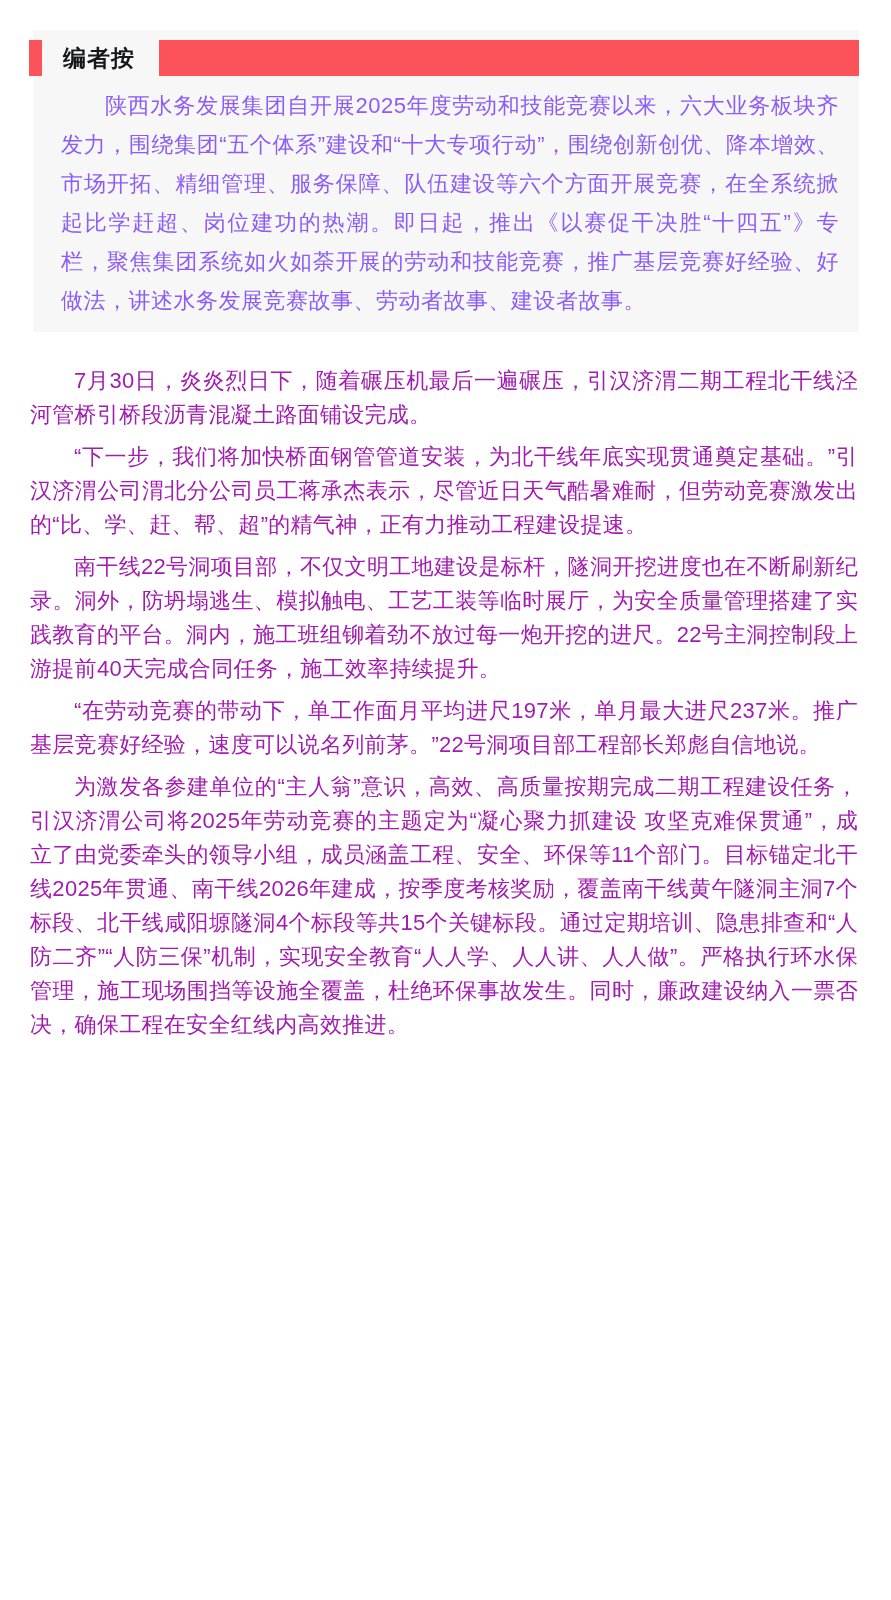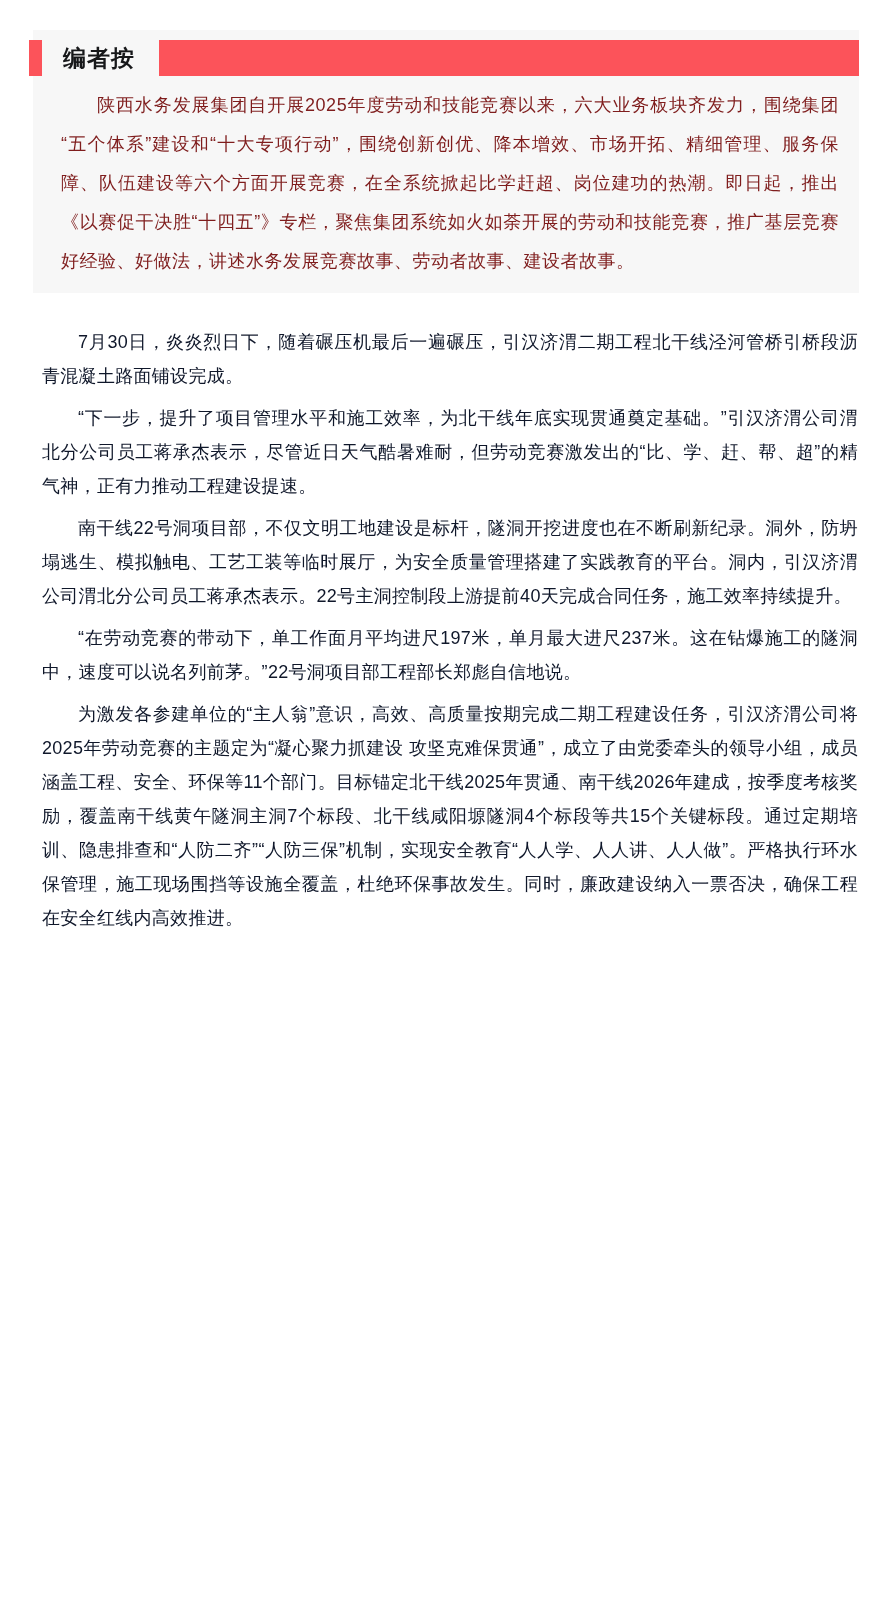--- a/index.html
+++ b/index.html
@@ -45,36 +45,36 @@
   }
   .red-fill-bar {
     height: 36px;
     background: #fc535a;
     flex: 1 1 auto;
     margin-left: 24px;
   }
   .note-text {
     margin: 10px 0 0 0;
     padding: 0 20px 0 28px;
-    font-size: 18px;
+    font-size: 22px;
     line-height: 39px;
-    color: #7f1d1d;
+    color: #8b5cf6;
     text-indent: 2em;
     text-align: justify;
     letter-spacing: 0.5px;
   }
   
   .article {
     margin: 32px 33px 0 30px;
   }
   .article .para {
-    margin: 0 0 8px 12px;
-    font-size: 18px;
+    margin: 0 0 8px 0;
+    font-size: 22px;
     line-height: 34px;
-    color: #0f172a;
+    color: #a21caf;
     text-indent: 2em;
     text-align: justify;
     letter-spacing: 0.3px;
   }
   .article .para:last-child {
     margin-bottom: 0;
   }
 </style>
 </head>
 <body>
@@ -85,19 +85,19 @@
     <div class="note-header">
       <span class="accent-bar"></span>
       <h2 class="note-label">编者按</h2>
       <span class="red-fill-bar"></span>
     </div>
     <p class="note-text">陕西水务发展集团自开展2025年度劳动和技能竞赛以来，六大业务板块齐发力，围绕集团“五个体系”建设和“十大专项行动”，围绕创新创优、降本增效、市场开拓、精细管理、服务保障、队伍建设等六个方面开展竞赛，在全系统掀起比学赶超、岗位建功的热潮。即日起，推出《以赛促干决胜“十四五”》专栏，聚焦集团系统如火如荼开展的劳动和技能竞赛，推广基层竞赛好经验、好做法，讲述水务发展竞赛故事、劳动者故事、建设者故事。</p>
   </div>
 
   <div class="article">
       <p class="para">7月30日，炎炎烈日下，随着碾压机最后一遍碾压，引汉济渭二期工程北干线泾河管桥引桥段沥青混凝土路面铺设完成。</p>
-      <p class="para">“下一步，提升了项目管理水平和施工效率，为北干线年底实现贯通奠定基础。”引汉济渭公司渭北分公司员工蒋承杰表示，尽管近日天气酷暑难耐，但劳动竞赛激发出的“比、学、赶、帮、超”的精气神，正有力推动工程建设提速。</p>
-      <p class="para">南干线22号洞项目部，不仅文明工地建设是标杆，隧洞开挖进度也在不断刷新纪录。洞外，防坍塌逃生、模拟触电、工艺工装等临时展厅，为安全质量管理搭建了实践教育的平台。洞内，引汉济渭公司渭北分公司员工蒋承杰表示。22号主洞控制段上游提前40天完成合同任务，施工效率持续提升。</p>
-      <p class="para">“在劳动竞赛的带动下，单工作面月平均进尺197米，单月最大进尺237米。这在钻爆施工的隧洞中，速度可以说名列前茅。”22号洞项目部工程部长郑彪自信地说。</p>
+      <p class="para">“下一步，我们将加快桥面钢管管道安装，为北干线年底实现贯通奠定基础。”引汉济渭公司渭北分公司员工蒋承杰表示，尽管近日天气酷暑难耐，但劳动竞赛激发出的“比、学、赶、帮、超”的精气神，正有力推动工程建设提速。</p>
+      <p class="para">南干线22号洞项目部，不仅文明工地建设是标杆，隧洞开挖进度也在不断刷新纪录。洞外，防坍塌逃生、模拟触电、工艺工装等临时展厅，为安全质量管理搭建了实践教育的平台。洞内，施工班组铆着劲不放过每一炮开挖的进尺。22号主洞控制段上游提前40天完成合同任务，施工效率持续提升。</p>
+      <p class="para">“在劳动竞赛的带动下，单工作面月平均进尺197米，单月最大进尺237米。推广基层竞赛好经验，速度可以说名列前茅。”22号洞项目部工程部长郑彪自信地说。</p>
       <p class="para">为激发各参建单位的“主人翁”意识，高效、高质量按期完成二期工程建设任务，引汉济渭公司将2025年劳动竞赛的主题定为“凝心聚力抓建设 攻坚克难保贯通”，成立了由党委牵头的领导小组，成员涵盖工程、安全、环保等11个部门。目标锚定北干线2025年贯通、南干线2026年建成，按季度考核奖励，覆盖南干线黄午隧洞主洞7个标段、北干线咸阳塬隧洞4个标段等共15个关键标段。通过定期培训、隐患排查和“人防二齐”“人防三保”机制，实现安全教育“人人学、人人讲、人人做”。严格执行环水保管理，施工现场围挡等设施全覆盖，杜绝环保事故发生。同时，廉政建设纳入一票否决，确保工程在安全红线内高效推进。</p>
     </div>
 
 </div>
 
 </body></html>

